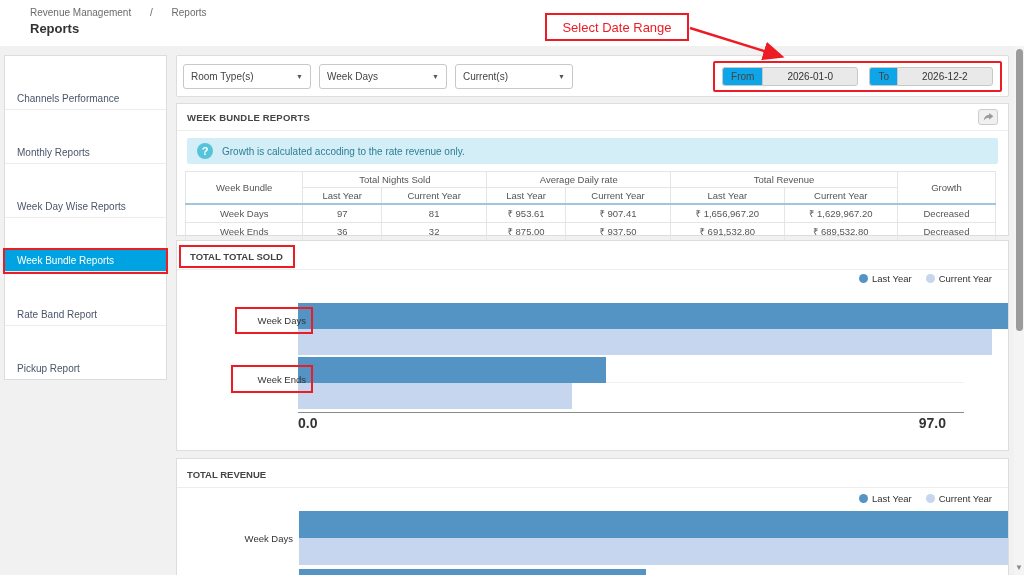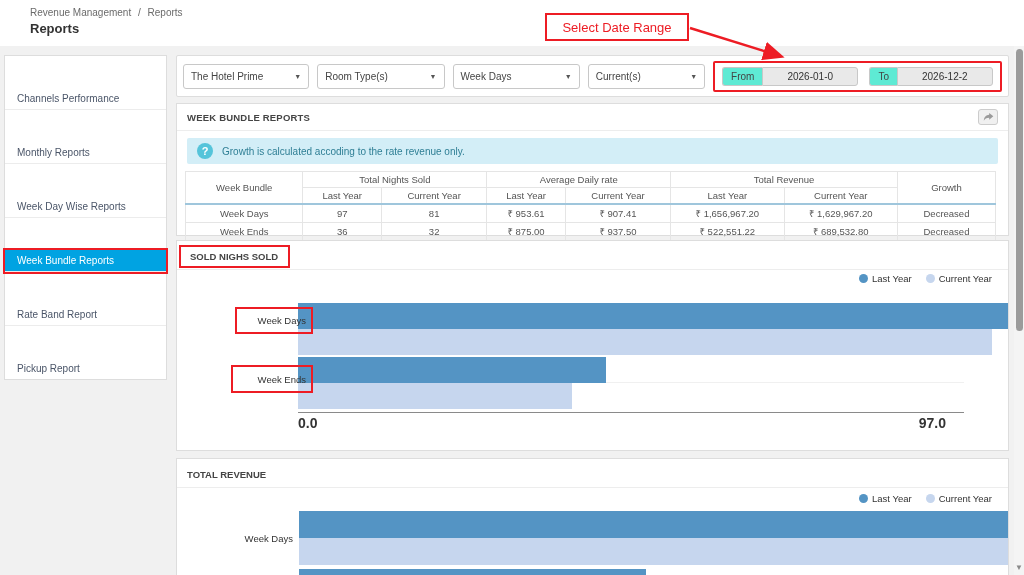--- a/index.html
+++ b/index.html
@@ -4,40 +4,40 @@
 <style>
   * { margin:0; padding:0; box-sizing:border-box; }
   html,body { width:1024px; height:575px; overflow:hidden; }
   body {
     font-family:"Liberation Sans", sans-serif;
     background:#f1f1f1; position:relative; color:#555;
   }
   
   .topbar { position:absolute; left:0; top:0; width:1024px; height:46px; background:#fff; }
   .breadcrumb { position:absolute; left:30px; top:7px; font-size:10px; color:#6b6b6b; }
-  .breadcrumb span { margin-right:4px; }
+  .breadcrumb span { margin-right:16px; }
   .page-title { position:absolute; left:30px; top:21px; font-size:13px; font-weight:bold; color:#333; }
 
   
   .sidebar { position:absolute; left:4px; top:55px; width:163px; background:#fff; border:1px solid #ddd; }
   .sb-item { padding:5px 12px; font-size:10px; color:#4a5568; border-bottom:1px solid #ececec; cursor:pointer;margin-top:32px; }
   .sb-item:last-child { border-bottom:none; }
   .sb-item.active { background:#00a3e2; color:#fff; outline:2px solid #ed1c24; outline-offset:0; position:relative; z-index:2; }
 
   
   .filterbar { position:absolute; left:176px; top:55px; width:833px; height:42px; background:#fff;
     border:1px solid #ddd; border-radius:2px; display:flex; align-items:center; padding:0 6px; gap:8px; }
   .select { height:25px; border:1px solid #c8c8c8; border-radius:3px; background:#fff; display:flex;
     align-items:center; justify-content:space-between; padding:0 7px; font-size:10px; color:#444; cursor:pointer; }
   .select .caret { font-size:7px; color:#555; margin-left:6px; }
   .sel-1{width:127px}.sel-2{width:128px}.sel-3{width:128px}.sel-4{width:118px}
   .date-annot { margin-left:auto; border:2px solid #ed1c24; border-radius:2px; display:flex; align-items:center;
     gap:11px; padding:4px 7px; }
   .date-group { display:flex; }
-  .date-label { background:#5eead4; border:1px solid #c8c8c8; border-right:none; border-radius:3px 0 0 3px;
+  .date-label { background:#0ea5e9; border:1px solid #c8c8c8; border-right:none; border-radius:3px 0 0 3px;
     padding:3px 8px; font-size:10px; color:#444; }
   .date-input { background:#e9e9e9; border:1px solid #c8c8c8; border-radius:0 3px 3px 0; padding:3px 24px;
     font-size:10px; color:#333; width:96px; font-family:"Liberation Sans", sans-serif; }
 
   
   .callout { position:absolute; left:545px; top:13px; width:144px; height:28px; border:2px solid #ed1c24;
     background:#fff; color:#ed1c24; font-size:13px; display:flex; align-items:center; justify-content:center; z-index:5; }
   .callout-arrow { position:absolute; left:686px; top:22px; z-index:5; pointer-events:none; }
 
   
@@ -99,24 +99,20 @@
 <div class="sidebar">
   <div class="sb-item">Channels Performance</div>
   <div class="sb-item">Monthly Reports</div>
   <div class="sb-item">Week Day Wise Reports</div>
   <div class="sb-item active">Week Bundle Reports</div>
   <div class="sb-item">Rate Band Report</div>
   <div class="sb-item">Pickup Report</div>
 </div>
 
 <div class="filterbar">
-  <div class="select sel-1">
-    <span>The Hotel Prime</span>
-    <span class="caret">▼</span>
-  </div>
   <div class="select sel-2">
     <span>Room Type(s)</span>
     <span class="caret">▼</span>
   </div>
   <div class="select sel-3">
     <span>Week Days</span>
     <span class="caret">▼</span>
   </div>
   <div class="select sel-4">
     <span>Current(s)</span>
@@ -185,31 +181,31 @@
         <td>₹ 1,656,967.20</td>
         <td>₹ 1,629,967.20</td>
         <td>Decreased</td>
       </tr>
       <tr>
         <td>Week Ends</td>
         <td>36</td>
         <td>32</td>
         <td>₹ 875.00</td>
         <td>₹ 937.50</td>
-        <td>₹ 522,551.22</td>
+        <td>₹ 691,532.80</td>
         <td>₹ 689,532.80</td>
         <td>Decreased</td>
       </tr>
     </tbody>
   </table>
 </div>
 
 <div class="panel panel-chart1">
   <div class="chart-head">
-    <span class="title-redbox">SOLD NIGHS SOLD</span>
+    <span class="title-redbox">TOTAL TOTAL SOLD</span>
   </div>
   <div class="legend" style="top:32px;">
     <span class="legend-item">
       <span class="legend-dot" style="background-color: rgb(84, 148, 196);"></span>
       <span class="legend-label">Last Year</span>
     </span>
     <span class="legend-item">
       <span class="legend-dot" style="background-color: rgb(198, 214, 238);"></span>
       <span class="legend-label">Current Year</span>
     </span>

